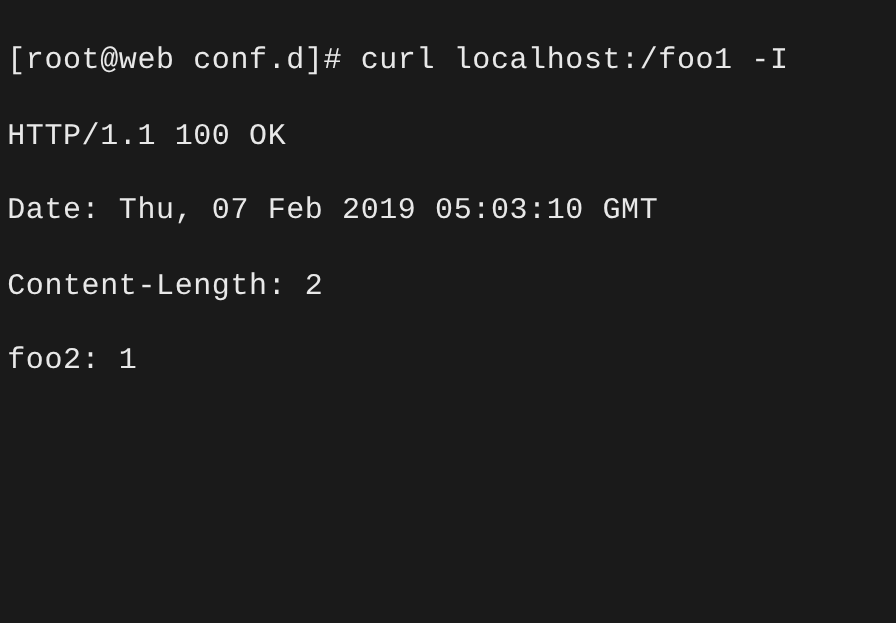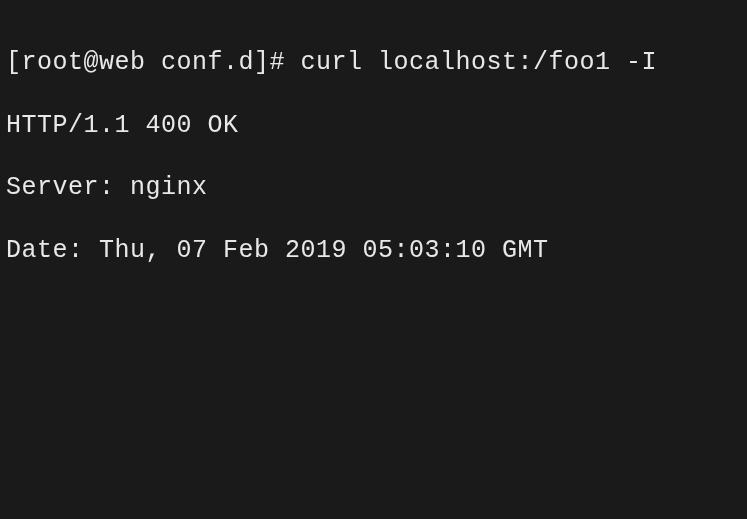--- a/index.html
+++ b/index.html
@@ -7,39 +7,40 @@
     padding: 0;
     width: 747px;
     height: 519px;
     background: #1a1a1a;
     overflow: hidden;
   }
   .terminal {
     box-sizing: border-box;
     width: 747px;
     height: 519px;
-    padding: 16px 6px;
+    padding: 4px 6px;
     background: #1a1a1a;
     color: #e8e8e8;
     font-family: "Courier New", Courier, monospace;
     font-size: 25px;
     line-height: 1.25;
     white-space: pre;
     letter-spacing: 0.5px;
   }
   .line { display: block; }
 </style>
 </head>
 <body>
 
 <div class="terminal">
 <span class="line"><span>[root@web conf.d]# </span><span>curl localhost:/foo1 -I</span></span>
-<span class="line">HTTP/1.1 400 OK</span>
-<span class="line">Server: nginx</span>
+<span class="line">HTTP/1.1 100 OK</span>
 <span class="line">Date: Thu, 07 Feb 2019 05:03:10 GMT</span>
+<span class="line">Content-Length: 2</span>
+<span class="line">foo2: 1</span>
 
 
 
 
 
 
 
 
 
 </div>

